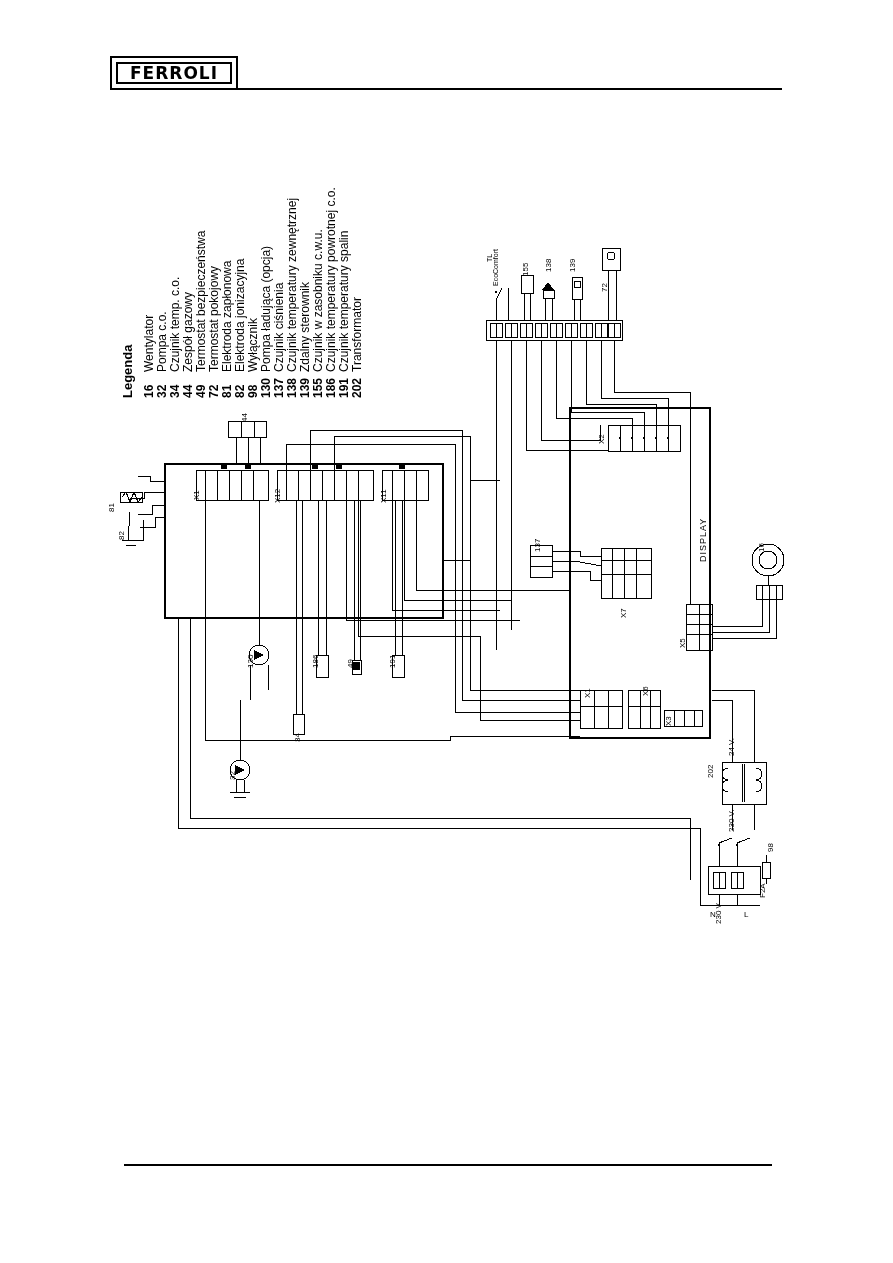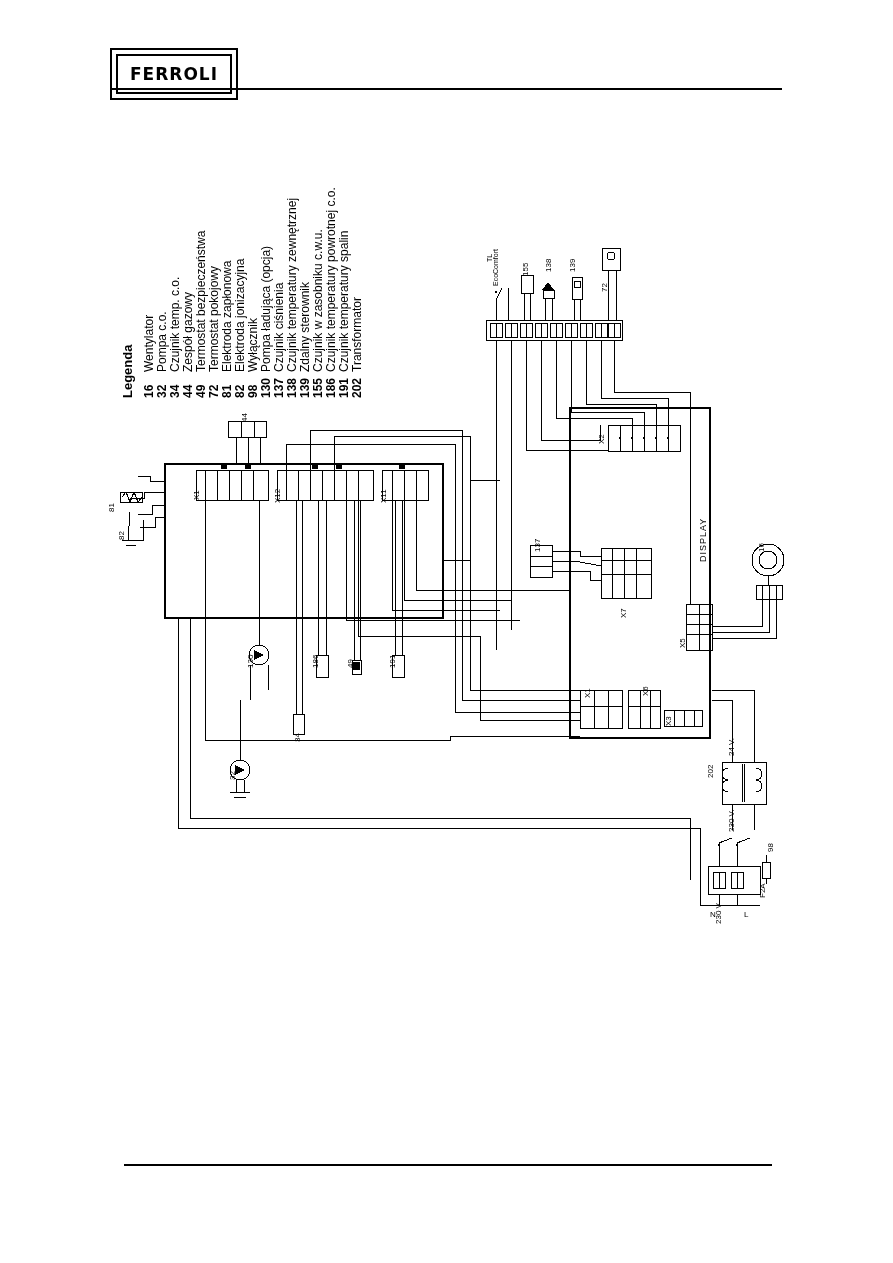--- a/index.html
+++ b/index.html
@@ -20,23 +20,23 @@
   .page-header {
     position: absolute;
     left: 110px;
     top: 48px;
     width: 672px;
     height: 44px;
   }
   .logo-box {
     position: absolute;
     left: 0;
-    top: 0;
+    top: 8px;
     width: 128px;
-    height: 52px;
+    height: 34px;
     border: 2px solid #000;
     background: #fff;
     box-sizing: border-box;
   }
   .logo-inner {
     position: absolute;
     left: 4px;
     top: 4px;
     right: 4px;
     bottom: 4px;

